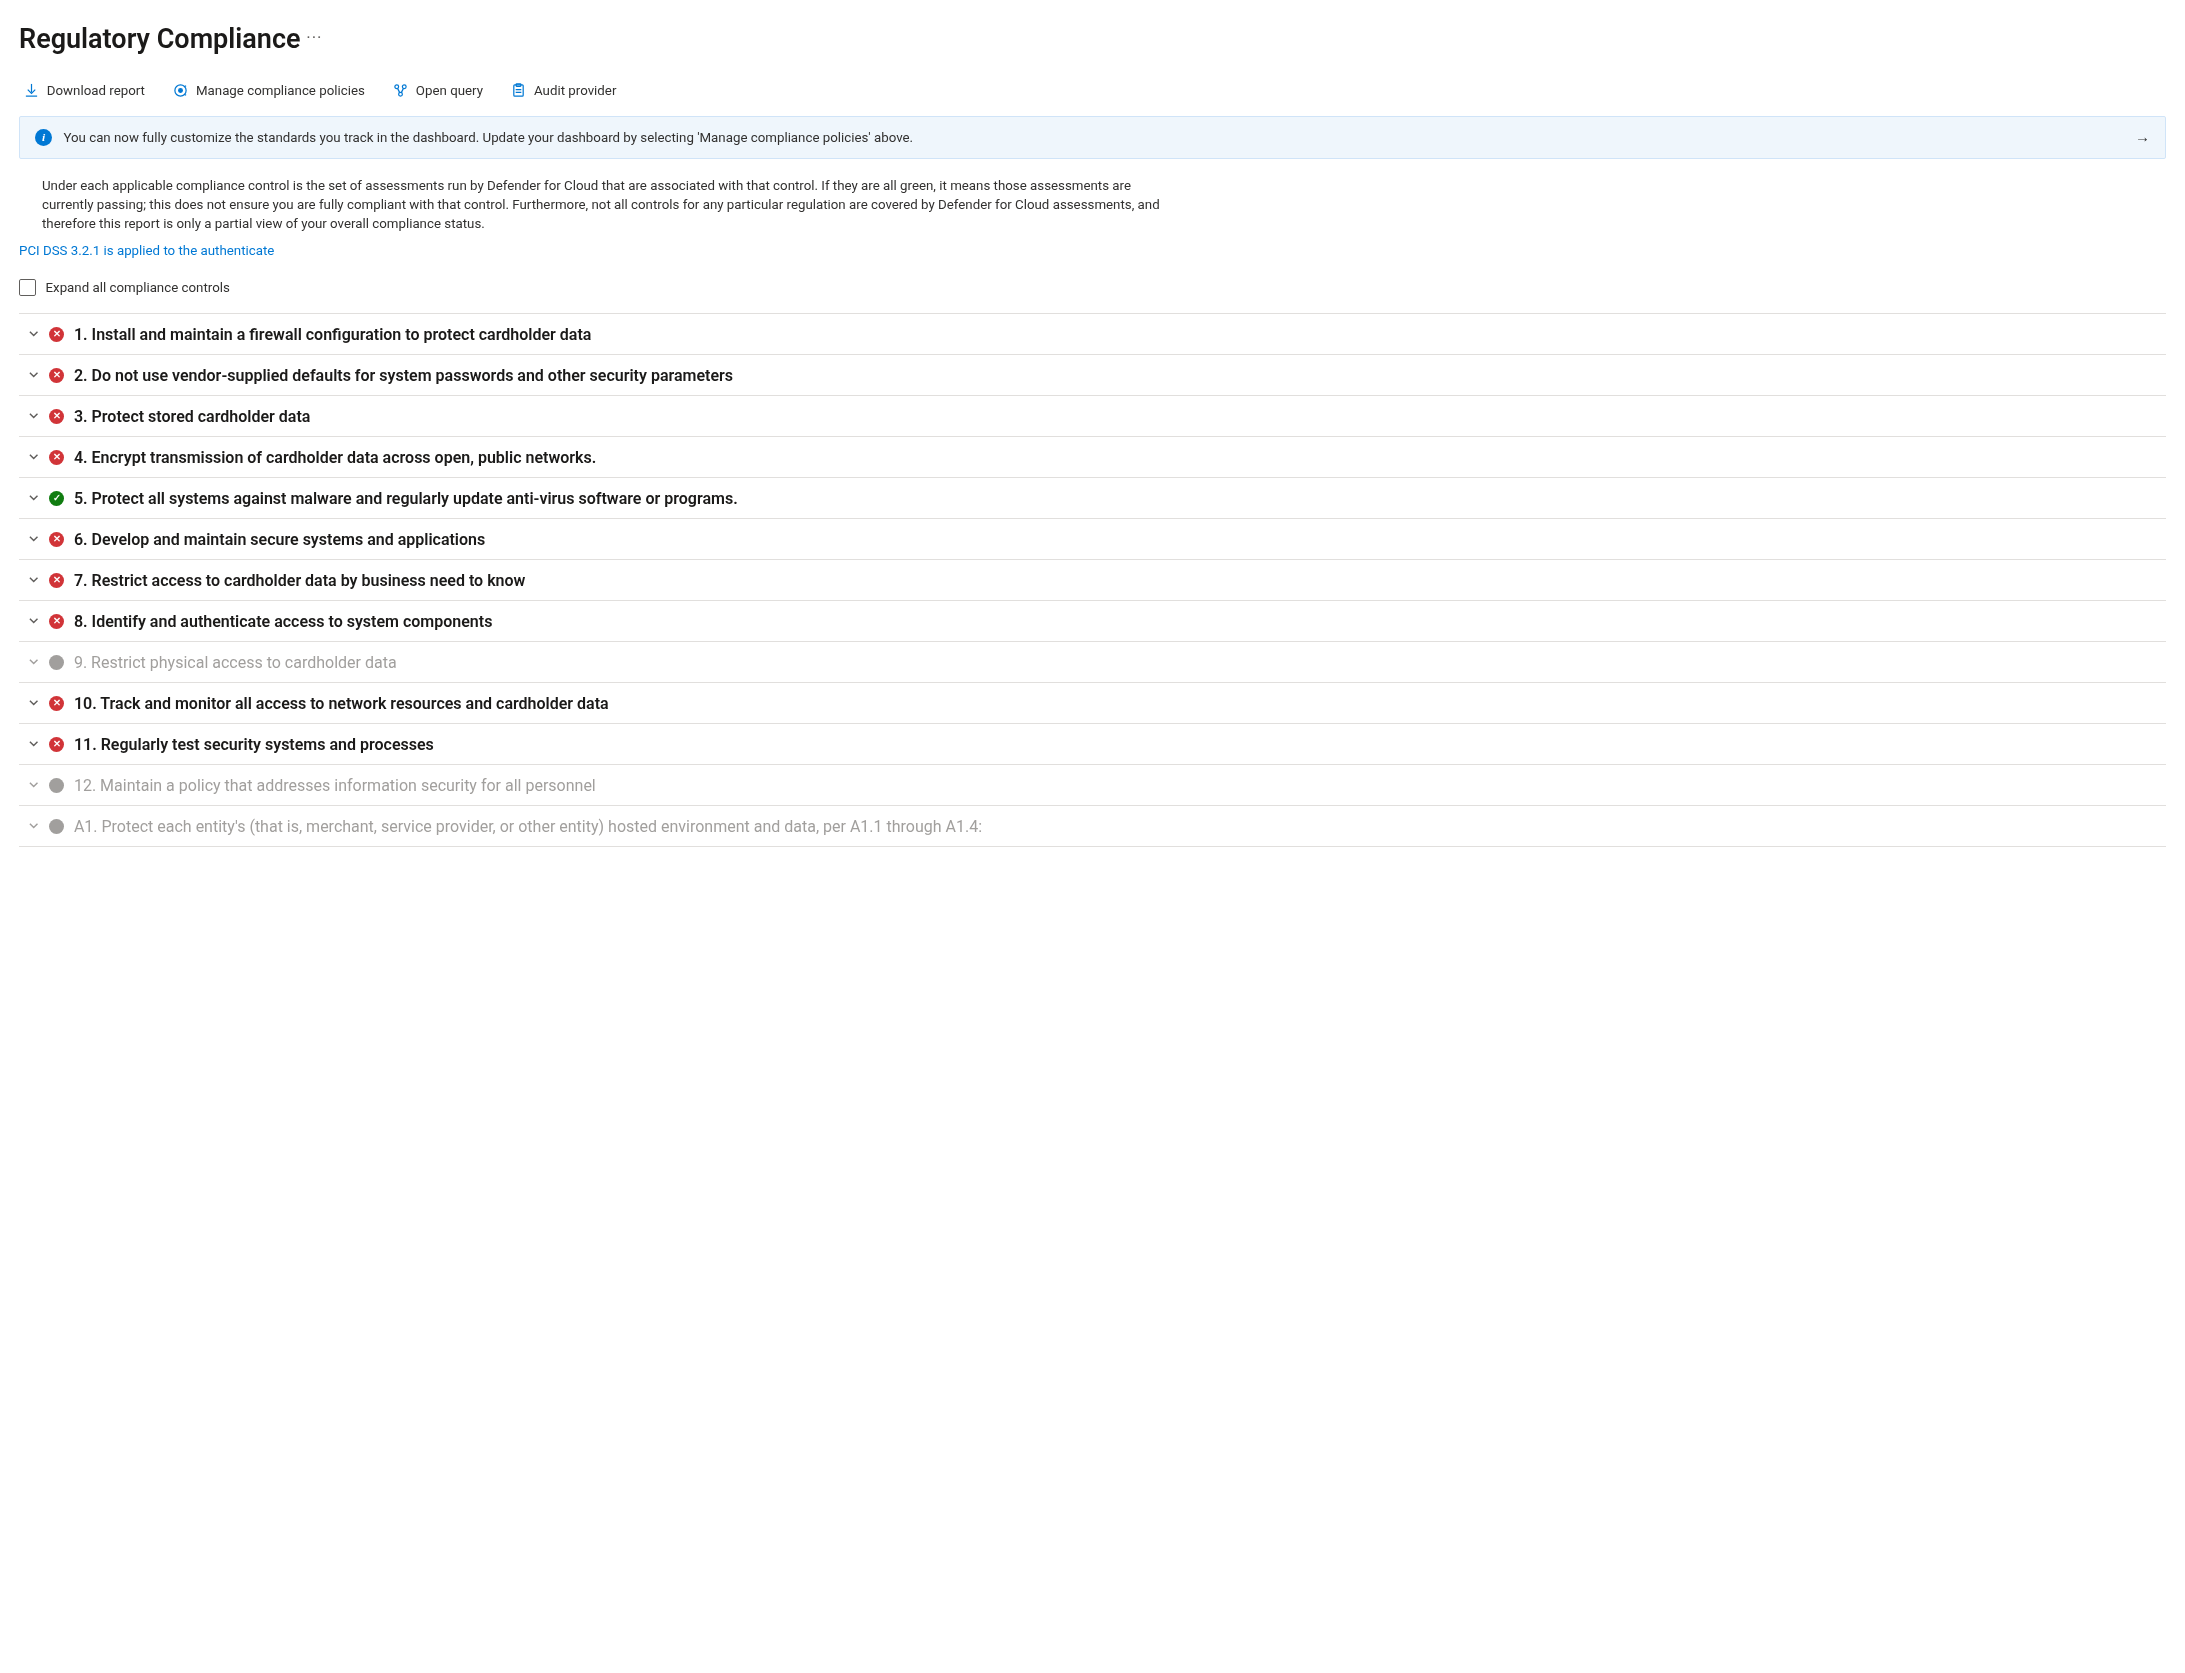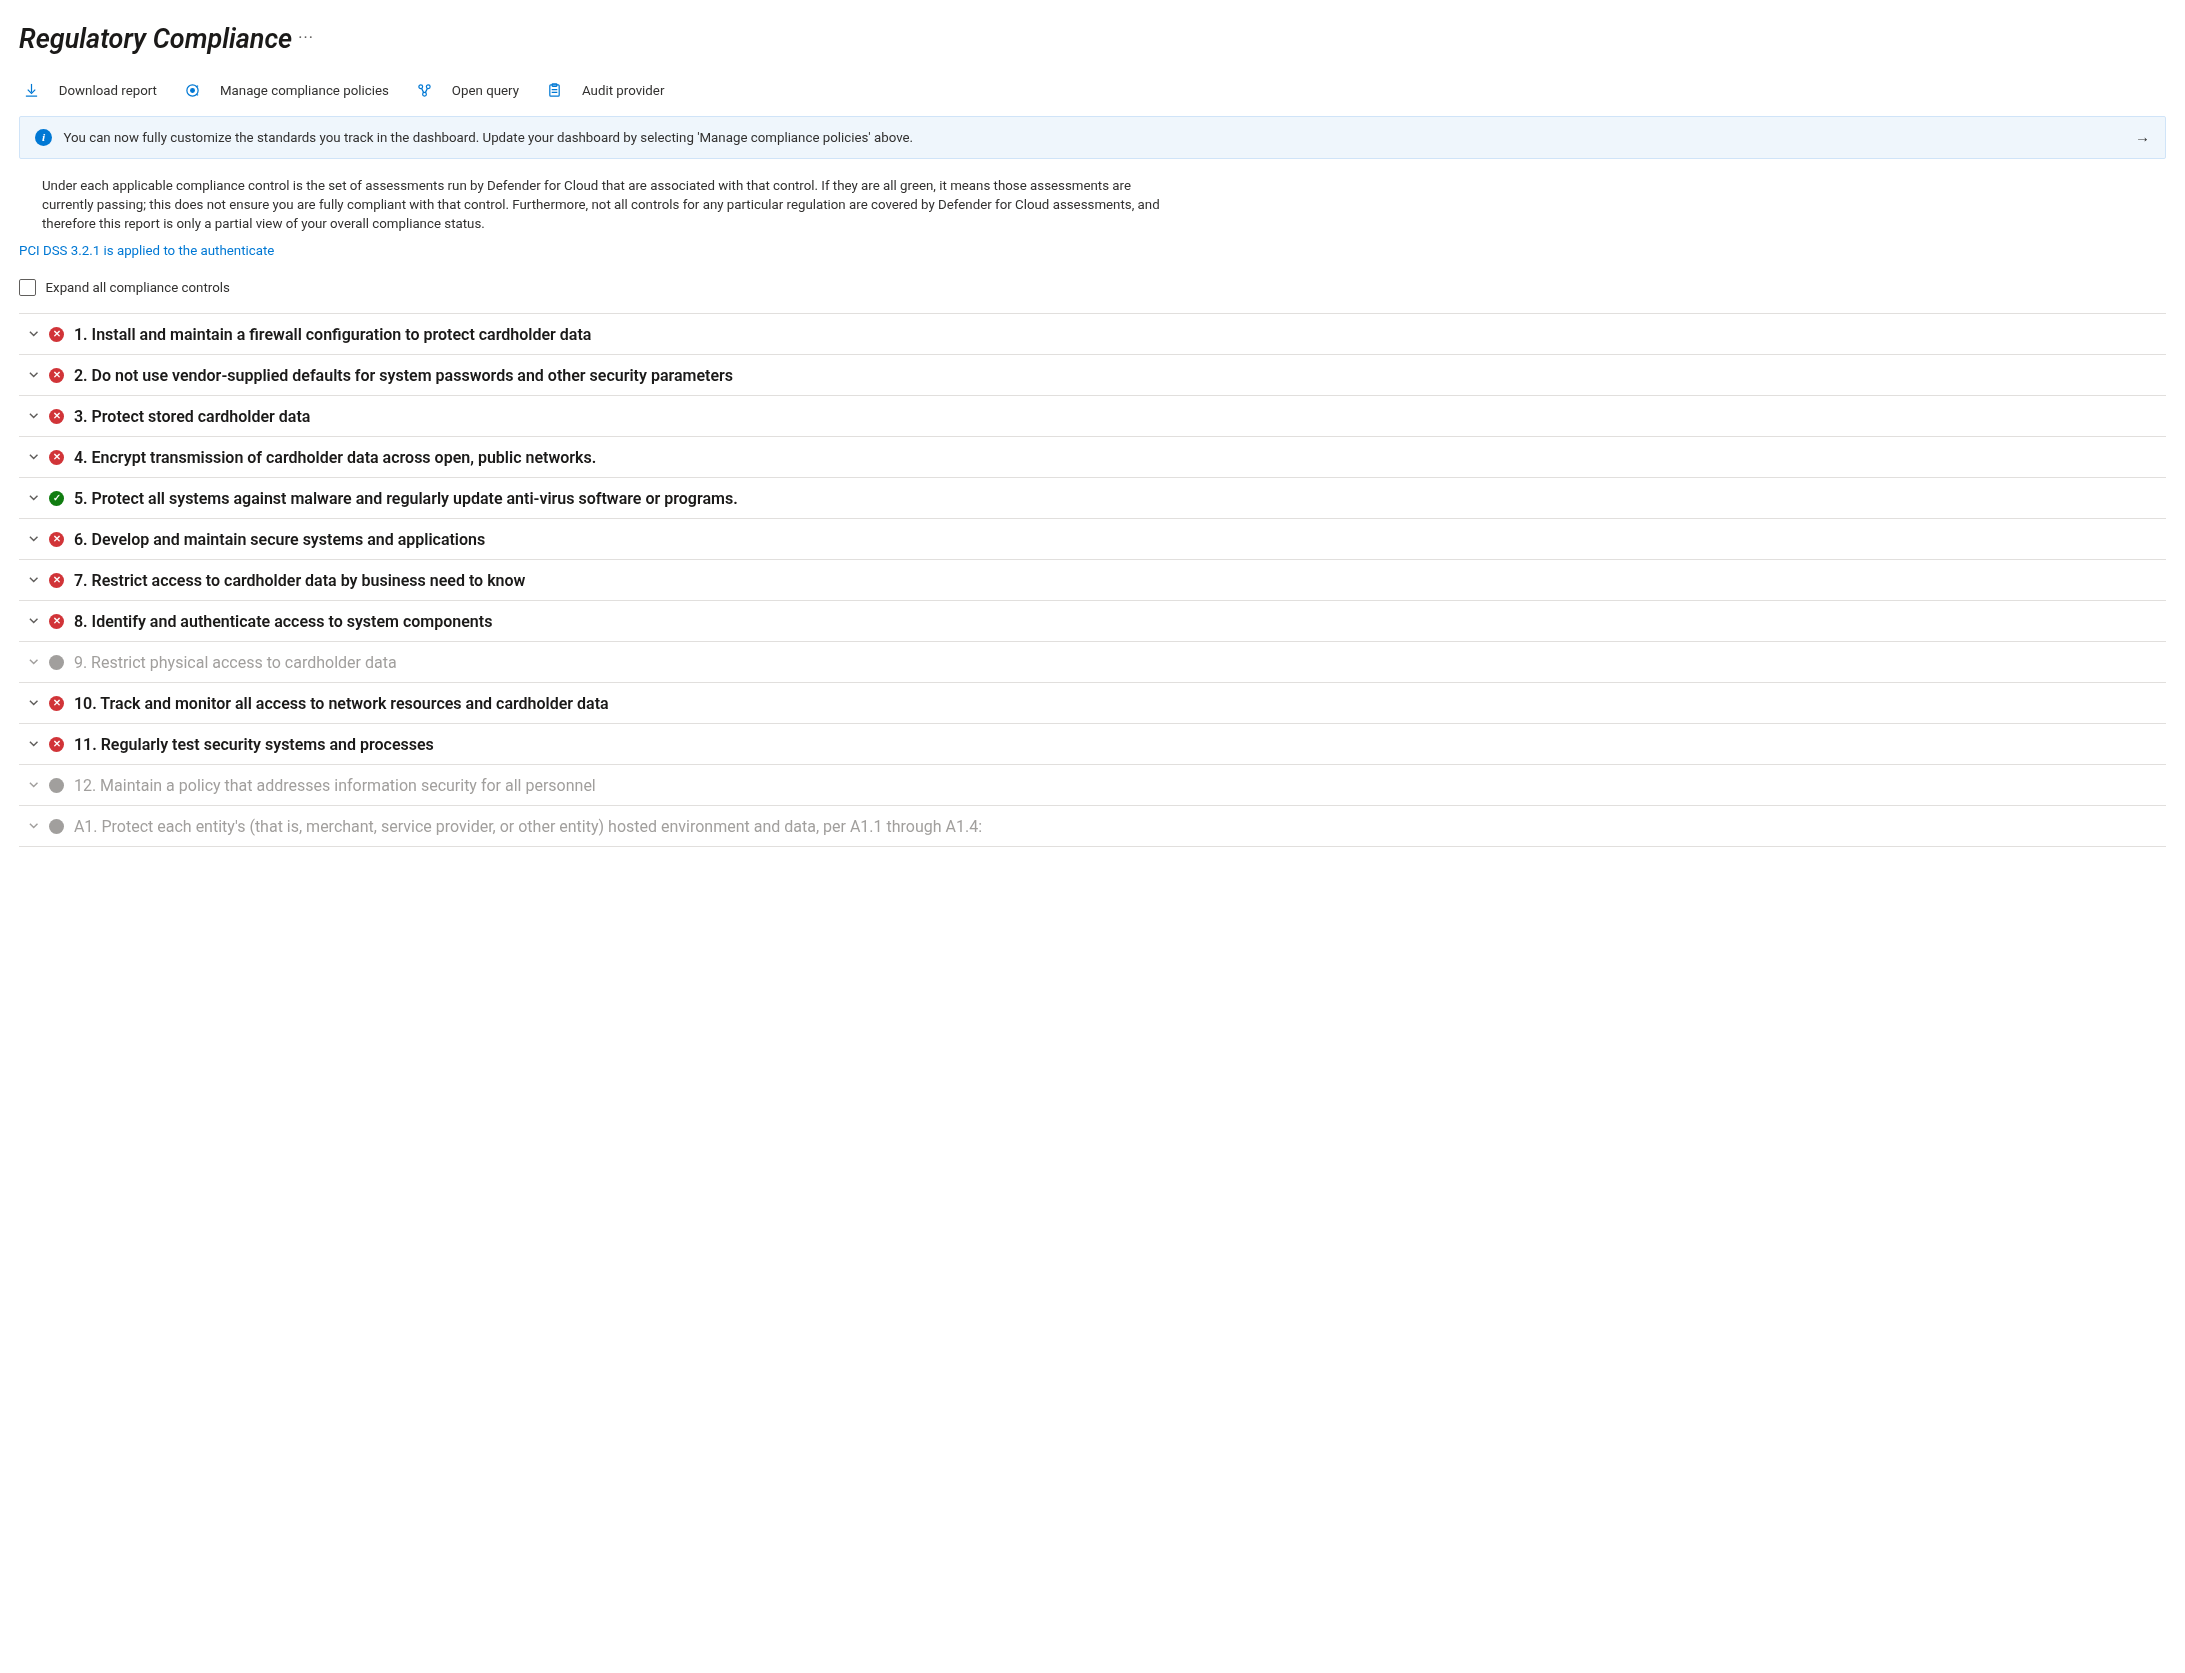--- a/index.html
+++ b/index.html
@@ -3,26 +3,26 @@
 <meta charset="utf-8">
 <style>
   * { box-sizing: border-box; margin: 0; padding: 0; }
   body {
     font-family: "Segoe UI", -apple-system, BlinkMacSystemFont, Roboto, "Helvetica Neue", sans-serif;
     background: #ffffff;
     color: #323130;
     font-size: 13.3px;
     padding: 23px 19px;
   }
-  .header-row { display: flex; align-items: flex-start; margin-bottom: 27px; font-style: italic; }
+  .header-row { display: flex; align-items: flex-start; margin-bottom: 27px; }
   h1.page-title { font-size: 27px; font-weight: 600; color: #1b1a19; }
   .ellipsis-btn { font-size: 17px; color: #605e5c; cursor: pointer; padding: 3.8px 5.7px; letter-spacing: 1px; }
 
   .toolbar { display: flex; gap: 27px; margin: 0 0 17px 3.8px; align-items: center; }
-  .toolbar-item { display: inline-flex; align-items: center; gap: 19px; color: #323130; font-size: 13.3px; cursor: pointer; }
+  .toolbar-item { display: inline-flex; align-items: center; gap: 7px; color: #323130; font-size: 13.3px; cursor: pointer; }
   .toolbar-item .tb-icon { width: 17px; height: 17px; display: inline-flex; align-items: center; justify-content: center; color: #0078d4; }
   .toolbar-item .tb-icon svg { width: 15px; height: 15px; }
 
   .info-banner {
     background: #eff6fc;
     border: 1px solid #d0e4f8;
     padding: 11.4px 15px;
     display: flex;
     align-items: center;
     gap: 11.4px;

